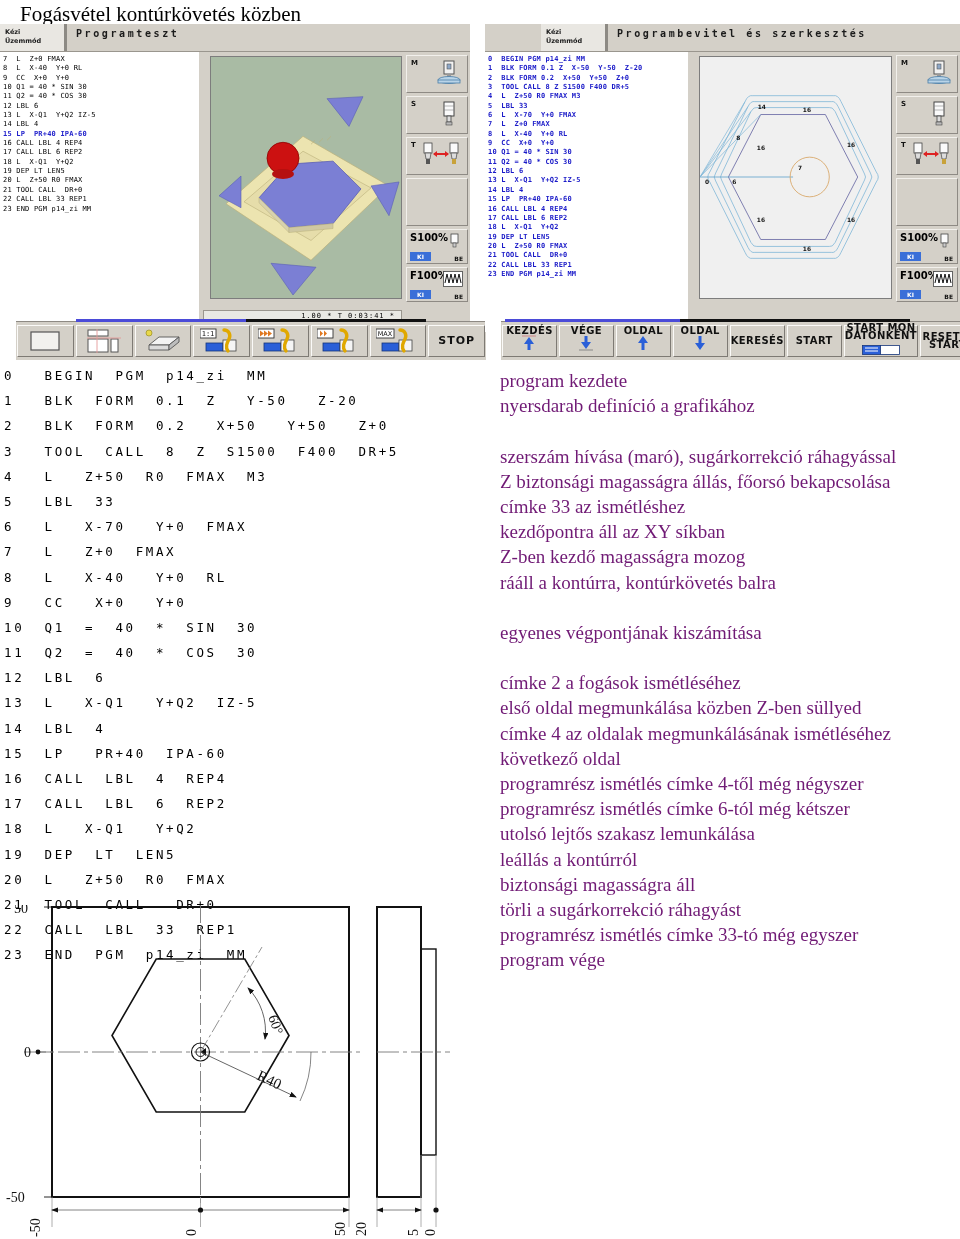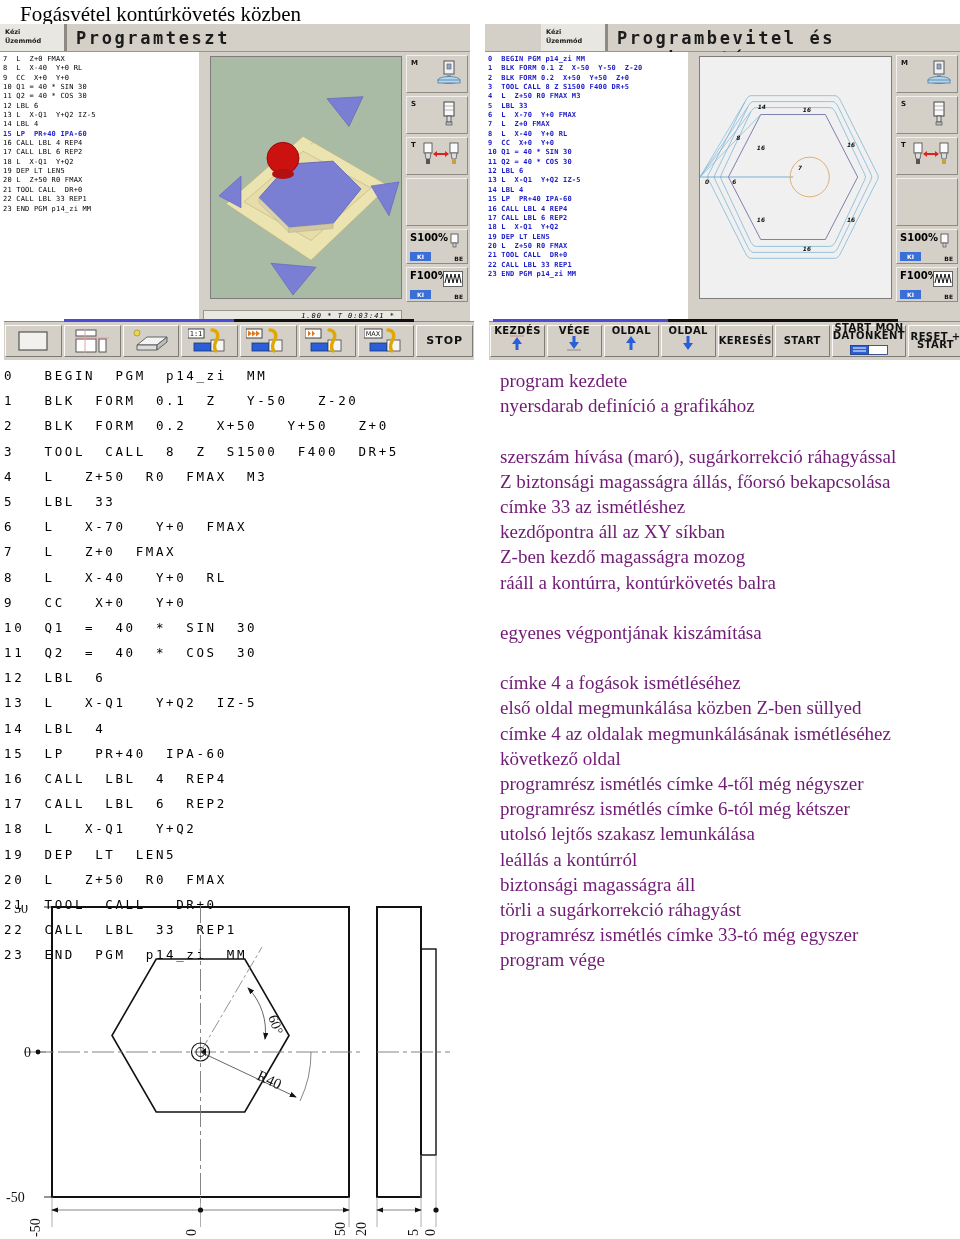--- a/index.html
+++ b/index.html
@@ -10,53 +10,53 @@
 
   
   .cnc{position:absolute;top:24px;width:470px;height:336px;font-family:"DejaVu Sans Mono",monospace;}
   .cnc.left{left:0;}
   .cnc.right{left:485px;width:475px;}
 
   .cnc-head{display:flex;height:27px;background:#d4d0c8;border-bottom:1px solid #9a968e;}
   .cnc-mode{width:56px;min-width:56px;background:#e9e7e2;color:#1c1c1c;font-size:6.5px;line-height:9px;padding:4px 3px 0 5px;font-family:"DejaVu Sans",sans-serif;font-weight:bold;}
   .right .cnc-mode{margin-left:56px;}
   .cnc-head-sep{width:3px;background:#8d8a84;}
-  .cnc-title{flex:1;background:#d4d0c8;color:#1b1b1b;font-size:17px;letter-spacing:2.6px;padding:4px 9px 0 9px;font-weight:bold;font-family:"DejaVu Sans Mono",monospace;}
+  .cnc-title{flex:1;background:#d4d0c8;color:#1b1b1b;font-size:10px;letter-spacing:2.6px;padding:4px 9px 0 9px;font-weight:bold;font-family:"DejaVu Sans Mono",monospace;}
 
   .cnc-body{position:relative;height:280px;background:#d4d0c8;display:flex;}
 
   
   .prog{width:196px;background:#fff;font-size:7px;line-height:9.35px;padding:3px 0 0 3px;
         font-family:"DejaVu Sans Mono",monospace;white-space:pre;color:#000;letter-spacing:0.2px;}
   .right .prog{width:200px;color:#1a1ac8;font-weight:bold;}
   .prog .hl{color:#2222cc;font-weight:bold;}
 
   
-  .gfx-wrap{flex:1;position:relative;padding:4px 2px 0 11px;font-style:italic;}
+  .gfx-wrap{flex:1;position:relative;padding:4px 2px 0 11px;}
   .gfx{position:relative;width:100%;height:243px;background:#a9bba4;border:1px solid #7d7d7d;box-sizing:border-box;overflow:hidden;}
   .right .gfx{background:#f0f0f0;}
   .gfx-status{position:absolute;left:4px;right:2px;bottom:10px;height:12px;background:#e9e9e4;border:1px solid #9a968e;
        font-size:7px;font-family:"DejaVu Sans Mono",monospace;color:#000;text-align:right;padding:1px 6px 0 0;box-sizing:border-box;letter-spacing:1px;}
 
   
   .mst{width:66px;min-width:66px;background:#d4d0c8;padding:3px 2px 0 2px;box-sizing:border-box;}
   .mst-cell{height:36px;background:#d4d0c8;border:1px solid #8e8a84;border-top-color:#f2f0ec;border-left-color:#f2f0ec;
      margin-bottom:3px;position:relative;}
   .mst-cell .lab{position:absolute;left:4px;top:3px;font-size:7px;font-family:"DejaVu Sans",sans-serif;font-weight:bold;color:#111;}
   .mst-cell svg{position:absolute;right:5px;top:3px;}
   .mst-blank{height:46px;}
   .ovr{height:33px;background:#d4d0c8;border:1px solid #8e8a84;border-top-color:#f2f0ec;border-left-color:#f2f0ec;margin-bottom:3px;position:relative;}
   .ovr .pct{position:absolute;left:3px;top:2px;font-size:10px;font-weight:bold;font-family:"DejaVu Sans",sans-serif;}
   .ovr .ki{position:absolute;left:3px;bottom:2px;width:21px;height:9px;background:#3a6fd8;color:#fff;font-size:6px;text-align:center;
         font-family:"DejaVu Sans",sans-serif;font-weight:bold;line-height:9px;}
   .ovr .be{position:absolute;right:4px;bottom:1px;font-size:6px;font-family:"DejaVu Sans",sans-serif;font-weight:bold;color:#111;}
   .ovr svg{position:absolute;right:4px;top:3px;}
 
   
-  .skrow{position:absolute;left:4px;bottom:0;height:38px;width:100%;display:flex;background:#d4d0c8;border-top:1px solid #8e8a84;}
+  .skrow{position:absolute;left:16px;bottom:0;height:38px;width:100%;display:flex;background:#d4d0c8;border-top:1px solid #8e8a84;}
   .sk{flex:1;margin:3px 1px;background:#d4d0c8;border:1px solid #7e7a74;border-top-color:#fbfaf8;border-left-color:#fbfaf8;
       position:relative;display:flex;align-items:center;justify-content:center;}
   .sk-label{font-size:10px;font-family:"DejaVu Sans",sans-serif;font-weight:bold;color:#111;text-align:center;line-height:8px;letter-spacing:0.4px;}
   .sk-stop{font-size:11px;letter-spacing:1px;}
   .topbar{position:absolute;left:0;right:0;top:-3px;height:3px;}
   .topbar i{position:absolute;height:3px;top:0;}
 
   
   .listing{position:absolute;left:0;top:368px;width:960px;}
   .lrow{display:flex;height:25.2px;align-items:flex-start;}
@@ -452,21 +452,21 @@
     <div class="lrow">
       <div class="lcode">10  Q1  =  40  *  SIN  30</div>
       <div class="ldesc">egyenes végpontjának kiszámítása</div>
     </div>
     <div class="lrow">
       <div class="lcode">11  Q2  =  40  *  COS  30</div>
       <div class="ldesc"></div>
     </div>
     <div class="lrow">
       <div class="lcode">12  LBL  6</div>
-      <div class="ldesc">címke 4 a fogások ismétléséhez</div>
+      <div class="ldesc">címke 2 a fogások ismétléséhez</div>
     </div>
     <div class="lrow">
       <div class="lcode">13  L   X-Q1   Y+Q2  IZ-5</div>
       <div class="ldesc">első oldal megmunkálása közben Z-ben süllyed</div>
     </div>
     <div class="lrow">
       <div class="lcode">14  LBL  4</div>
       <div class="ldesc">címke 4 az oldalak megmunkálásának ismétléséhez</div>
     </div>
     <div class="lrow">

